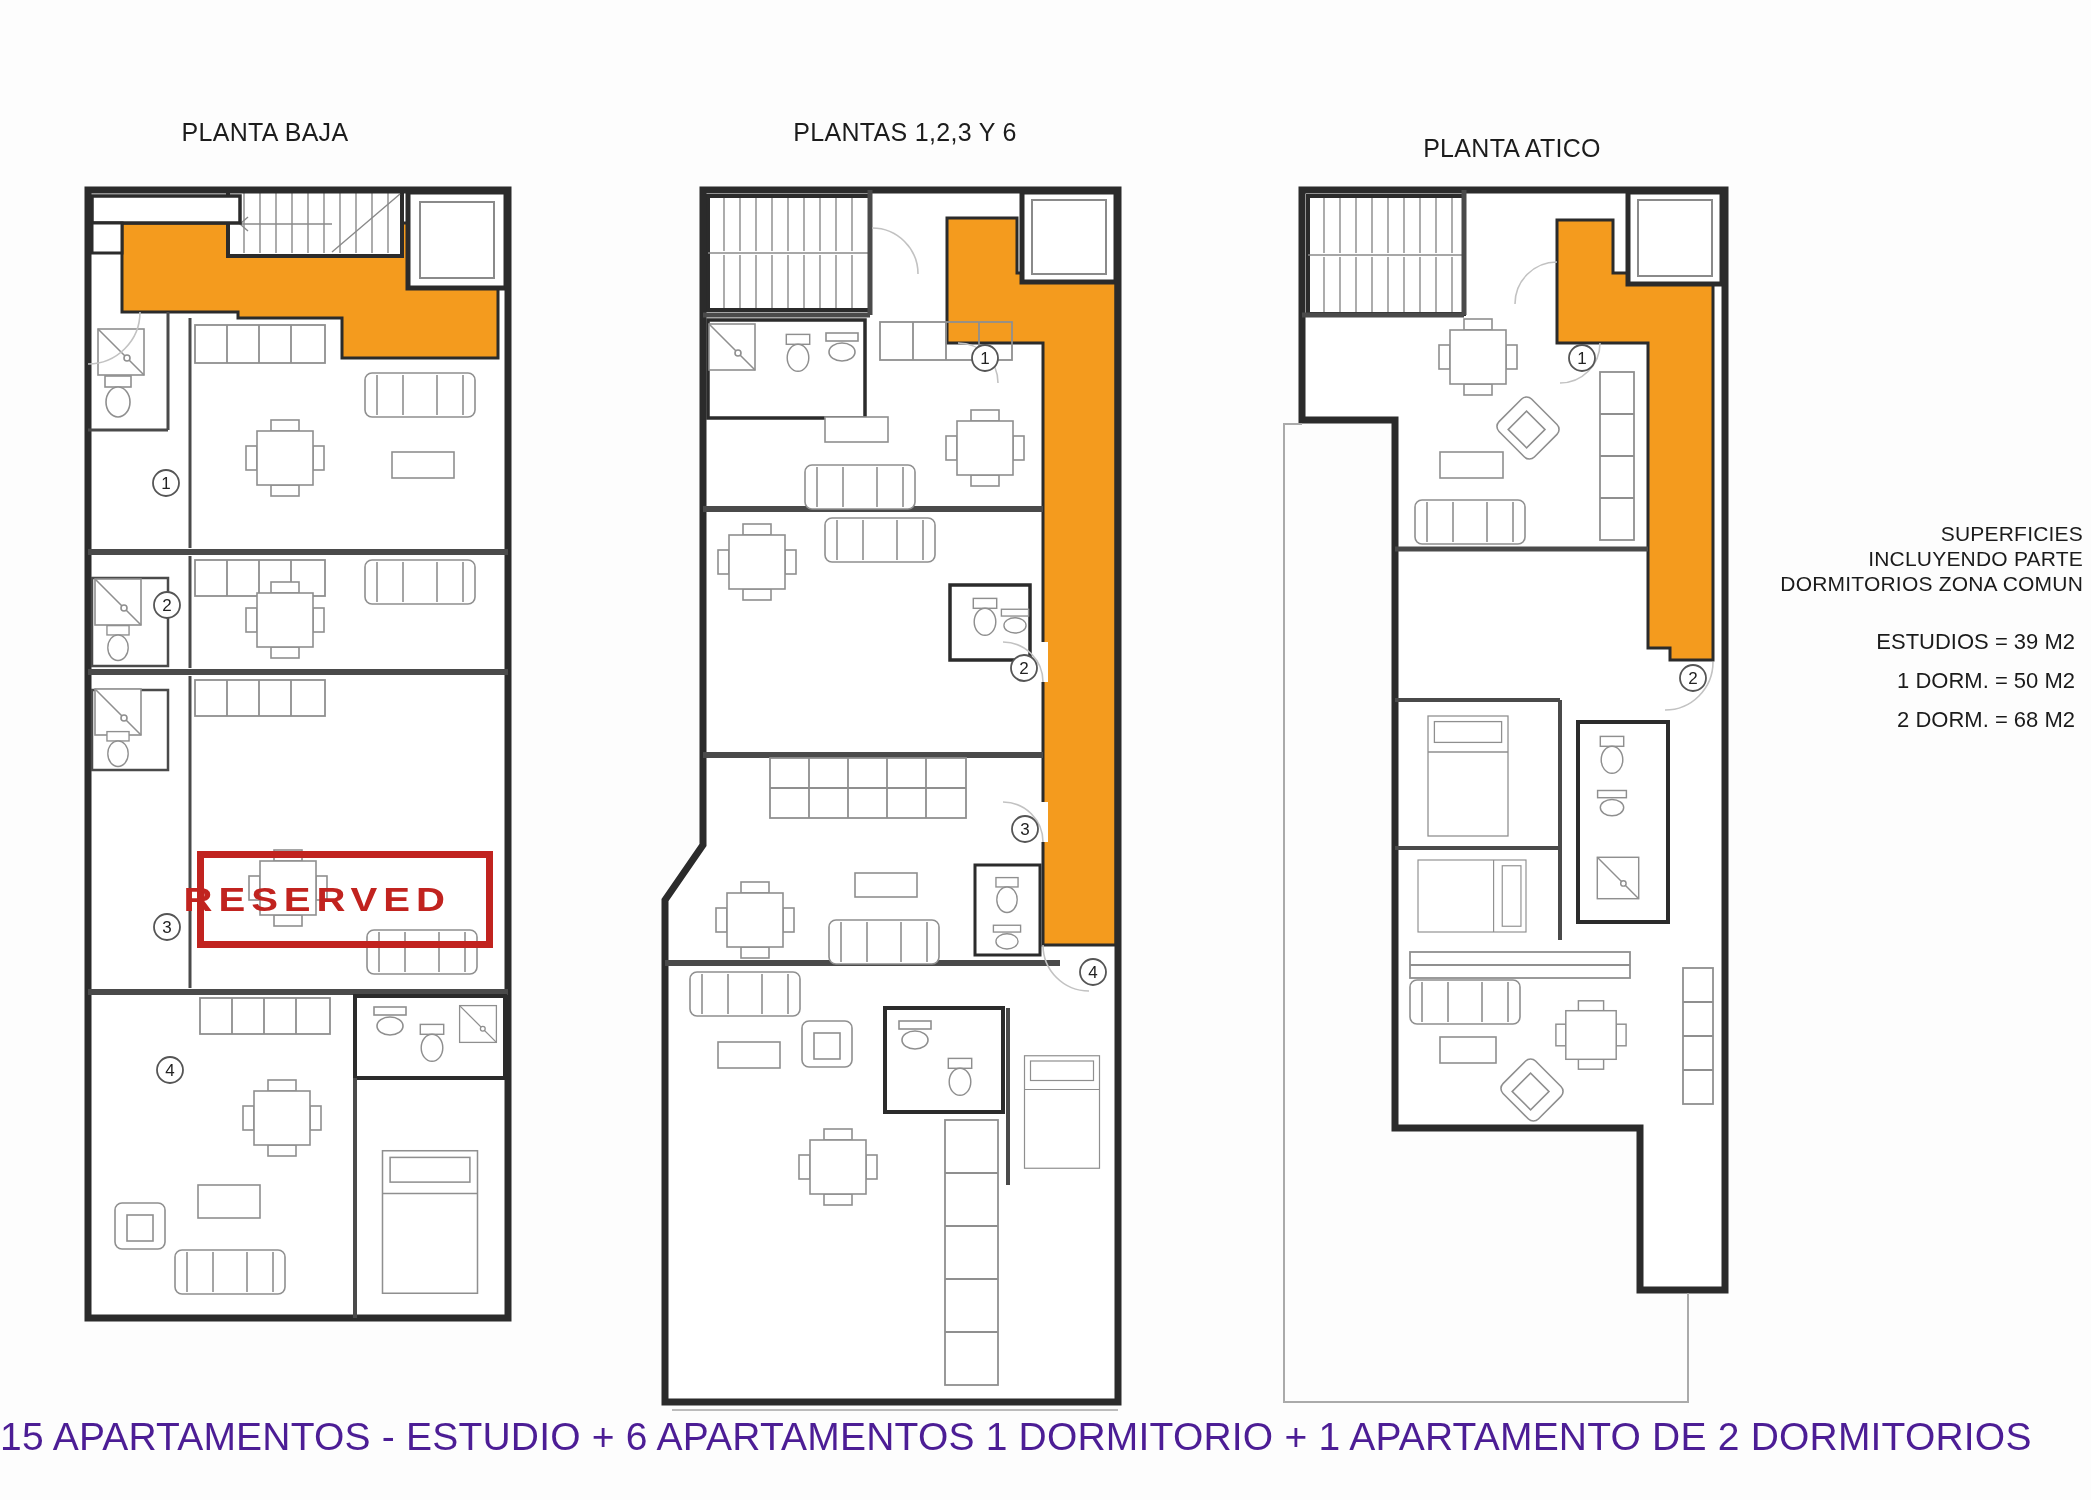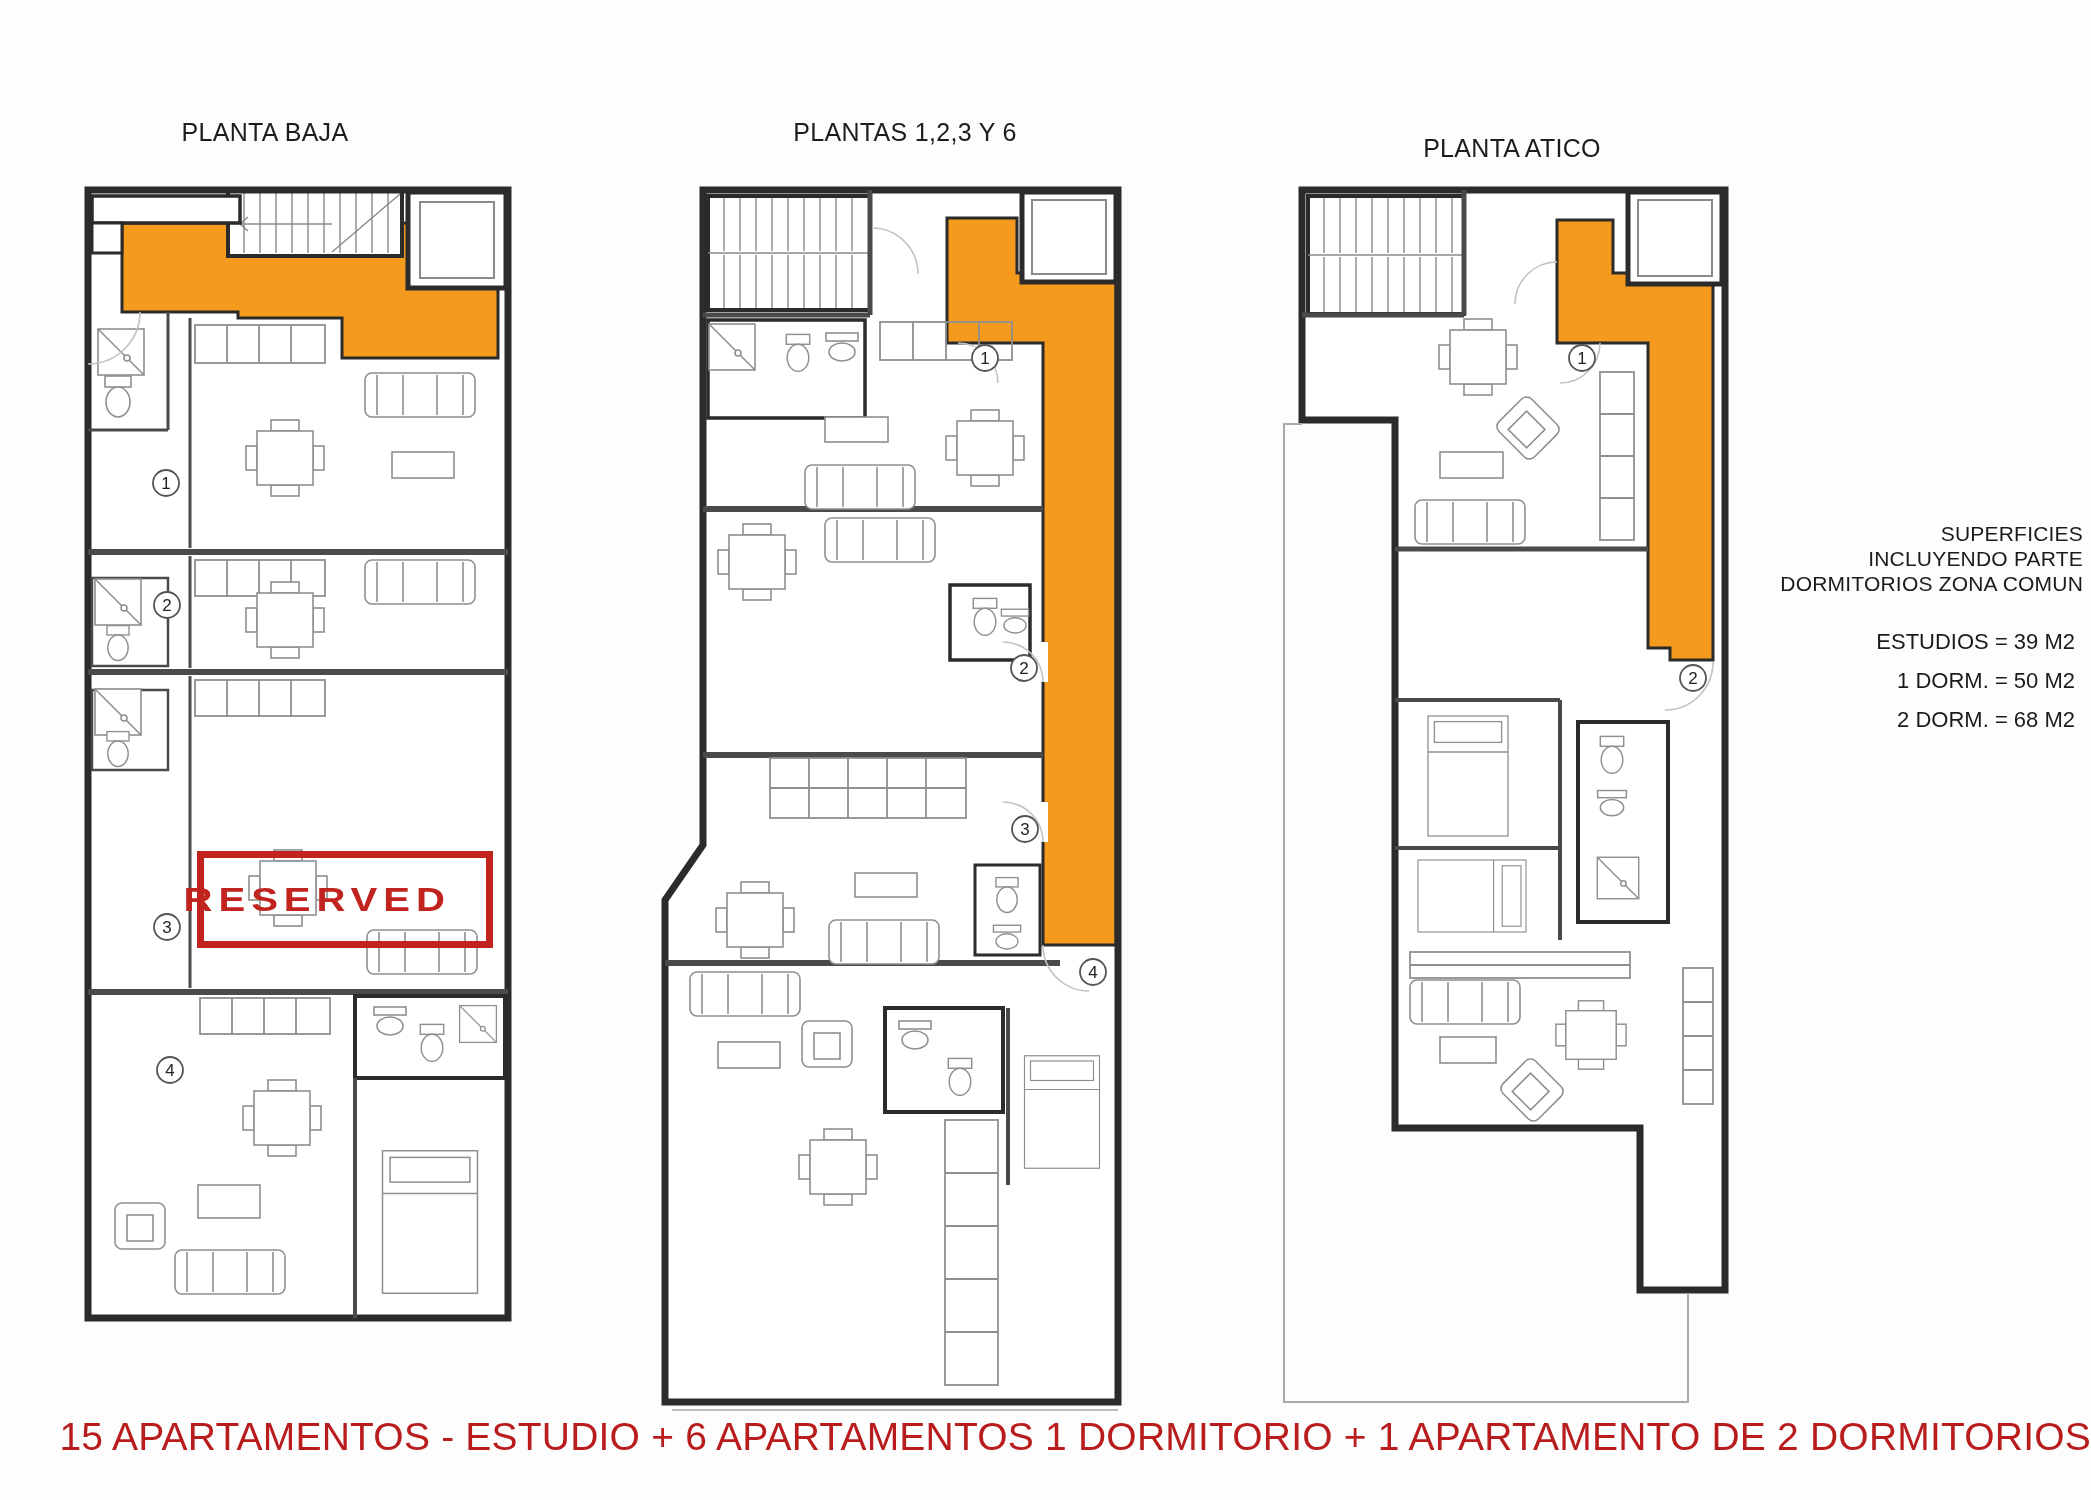--- a/index.html
+++ b/index.html
@@ -7,22 +7,22 @@
           font-family:"Liberation Sans",sans-serif;}
   .plan-title{position:absolute;width:340px;text-align:center;font-size:25px;color:#1c1c1c;
               letter-spacing:.3px;white-space:nowrap;}
   #title-1{left:95px;top:118px;}
   #title-2{left:735px;top:118px;}
   #title-3{left:1342px;top:134px;}
   .legend{position:absolute;left:1725px;top:521px;width:358px;text-align:center;color:#1b1b1b;}
   .legend-heading p{margin:0;font-size:21px;line-height:25px;letter-spacing:.2px;text-align:right;}
   .legend-items{margin-top:30px;}
   .legend-items p{margin:8px;font-size:22px;line-height:31px;text-align:right;}
-  .caption{position:absolute;left:0;top:1415px;width:100%;text-align:right;font-size:39px;
-           color:#b91c1c;letter-spacing:.2px;white-space:nowrap;}
+  .caption{position:absolute;left:0;top:1415px;width:100%;text-align:left;font-size:39px;
+           color:#4c1d95;letter-spacing:.2px;white-space:nowrap;}
   .stamp{position:absolute;left:197px;top:851px;width:296px;height:97px;border:7px solid #c1231f;
          box-sizing:border-box;display:flex;align-items:center;}
   .stamp span{font-size:34px;font-weight:bold;letter-spacing:5px;color:#c1231f;
               transform:scaleX(1.18);white-space:nowrap;}
   svg{position:absolute;left:0;top:0;}
   svg text.unit-num{font-family:"Liberation Sans",sans-serif;font-size:17px;fill:#222;
                     text-anchor:middle;dominant-baseline:central;}
   .doorarc{stroke:#c2c2c2;stroke-width:1.6;fill:none;}
   .lightwall{stroke:#4a4a4a;fill:none;}
   .stair{stroke:#8a8a8a;stroke-width:1.4;fill:none;}

